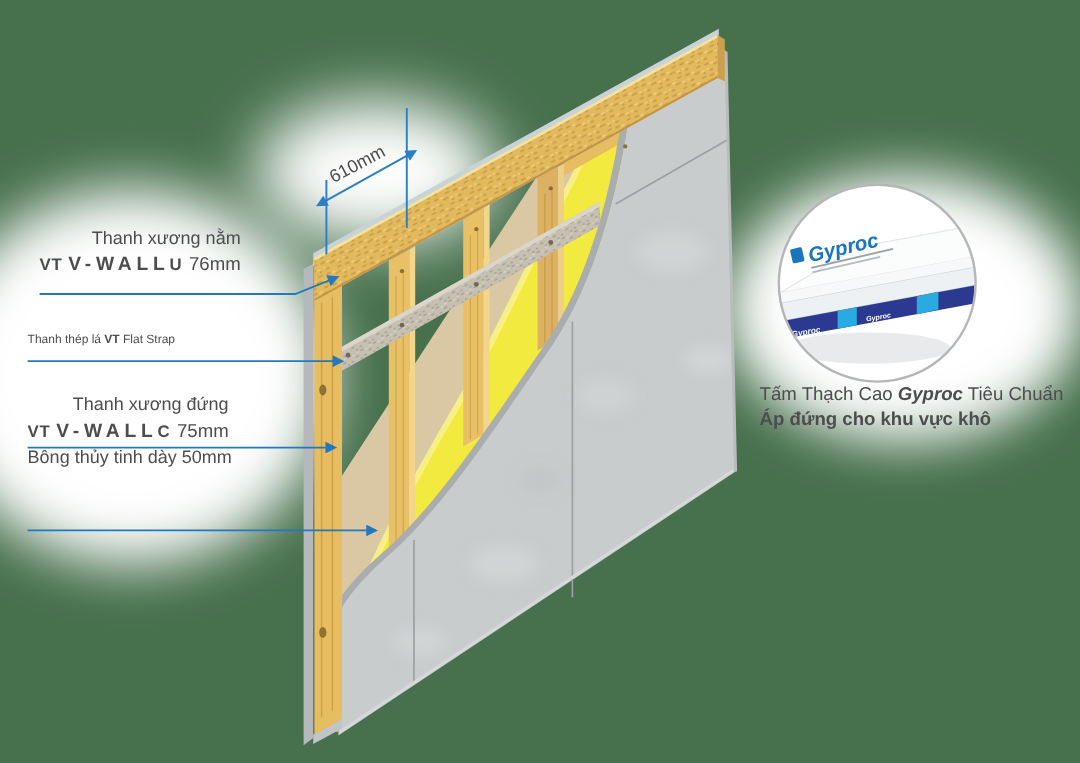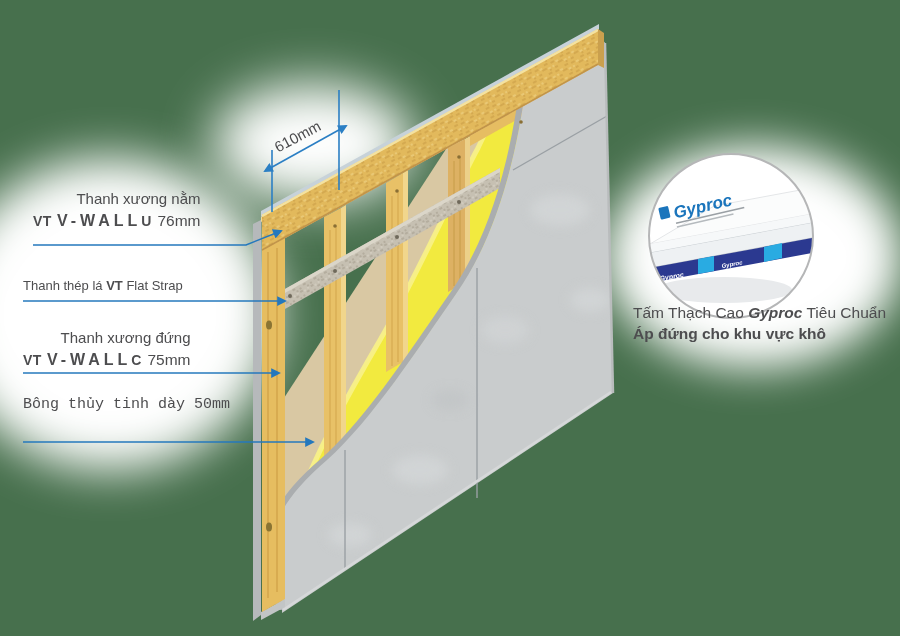--- a/index.html
+++ b/index.html
@@ -10,23 +10,23 @@
   #halo-dim{left:213px;top:84px;width:200px;height:118px;filter:blur(26px);}
   #halo-detail{left:606px;top:146px;width:296px;height:222px;filter:blur(22px);}
   svg.diagram{position:absolute;left:0;top:0;}
   .callout{position:absolute;color:#4d4d4f;}
   .c1{font-size:15px;line-height:19px;white-space:nowrap;text-align:right;}
   .c2{margin-top:4px;white-space:nowrap;display:flex;align-items:baseline;}
   .brand{font-weight:700;font-size:14px;letter-spacing:.5px;}
   .product{font-weight:700;font-size:16px;letter-spacing:4px;margin-left:5px;}
   .variant{font-weight:700;font-size:14px;}
   .size{font-size:15.5px;margin-left:6px;text-align:center;}
-  .mix{font-size:13px;white-space:nowrap;}
+  .mix{font-size:10px;white-space:nowrap;}
   .mix .b{font-weight:700;}
-  .caption{position:absolute;left:633px;top:302px;color:#4d4d4f;font-size:15.5px;line-height:21px;white-space:nowrap;}
+  .caption{position:absolute;left:633px;top:318px;color:#4d4d4f;font-size:15.5px;line-height:21px;white-space:nowrap;}
   .caption .bi{font-weight:700;font-style:italic;}
   .caption .b2{font-weight:700;}
 </style>
 </head>
 <body>
 
 <div id="canvas">
 
   <div class="halo" id="halo-labels"></div>
   <div class="halo" id="halo-dim"></div>
@@ -212,21 +212,21 @@
   <div class="callout" style="left:23px;top:328px;">
     <div class="c1">Thanh xương đứng</div>
     <div class="c2">
       <span class="brand">VT</span>
       <span class="product">V-WALL</span>
       <span class="variant">C</span>
       <span class="size">75mm</span>
     </div>
   </div>
 
-  <div class="callout" style="left:23px;top:395px;font-family:Liberation Mono, monospace;">
+  <div class="callout" style="left:23px;top:372px;">
     <div class="c1">Bông thủy tinh dày 50mm</div>
   </div>
 
   <div class="caption">
     <div>
       <span>Tấm Thạch Cao</span> 
       <span class="bi">Gyproc</span> 
       <span>Tiêu Chuẩn</span>
     </div>
     <div class="b2">Áp đứng cho khu vực khô</div>

